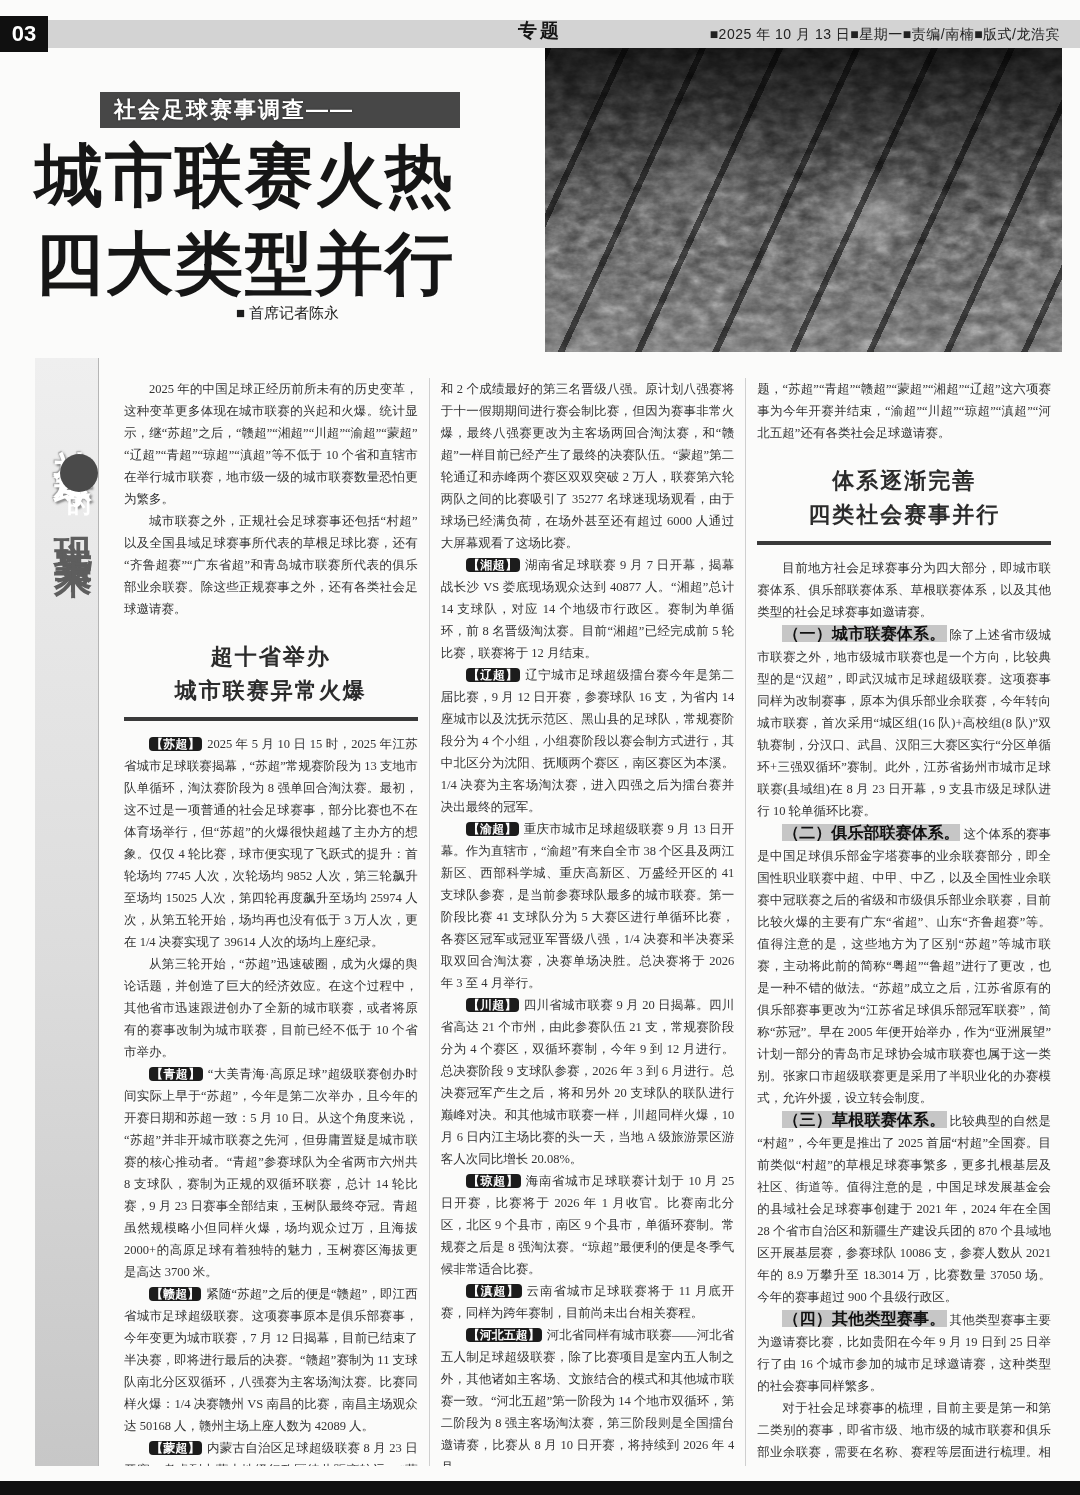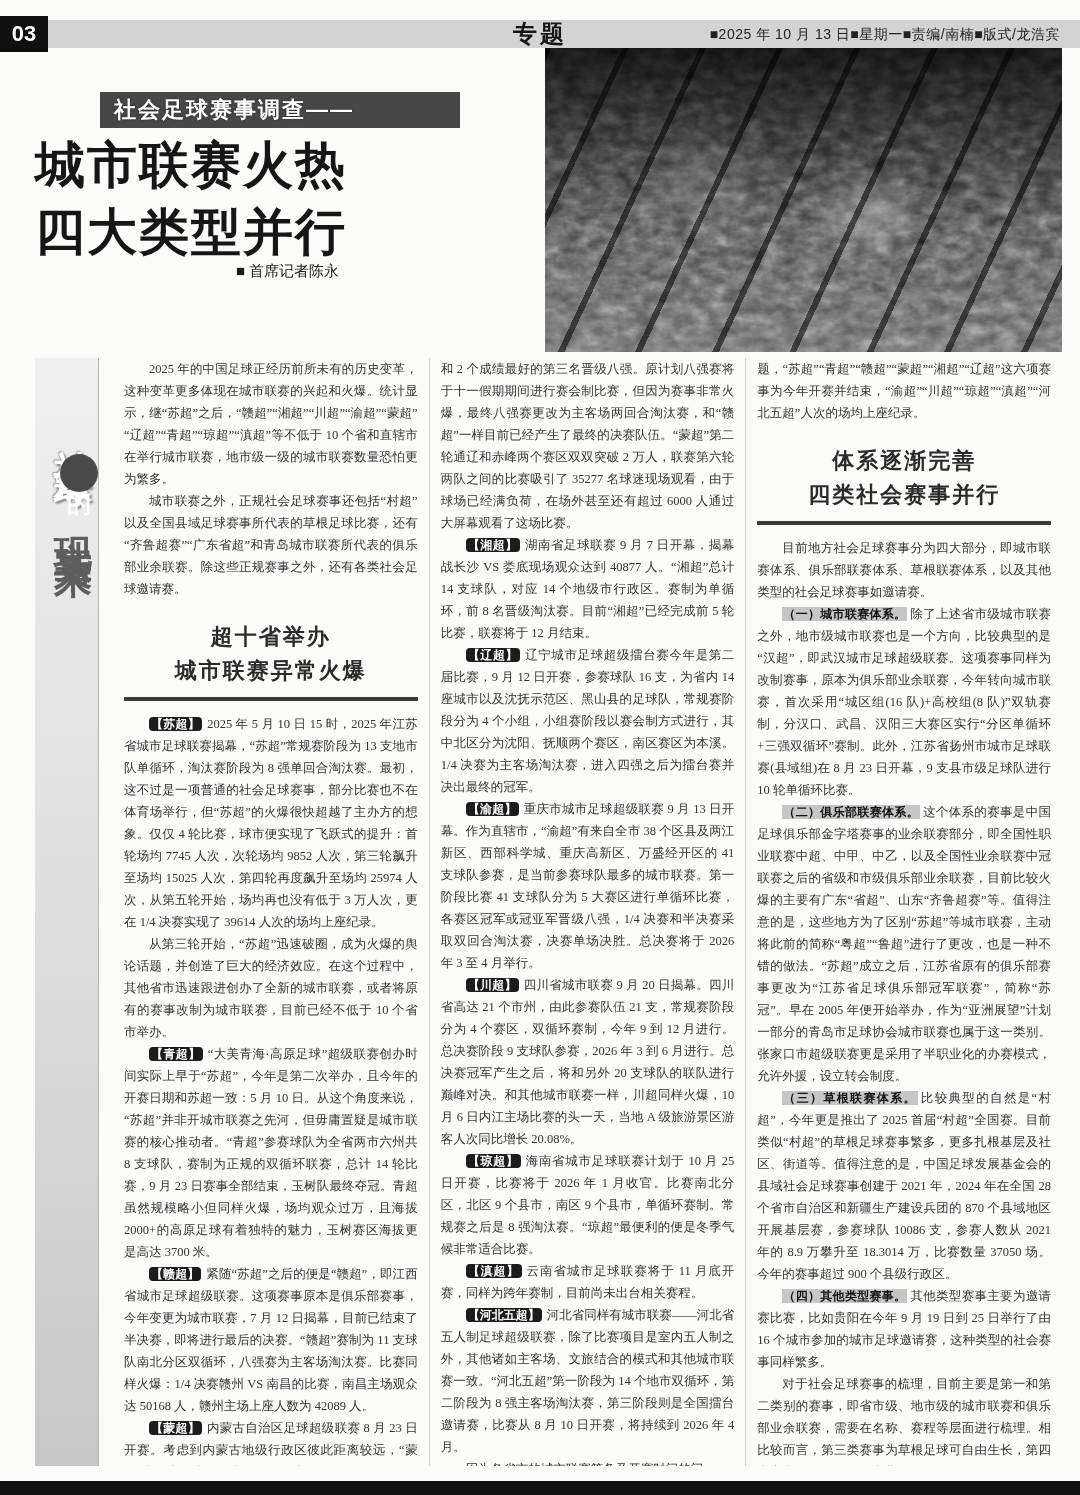--- a/index.html
+++ b/index.html
@@ -14,21 +14,21 @@
     background:#d3d3d3;
   }
   .pageno{
     position:absolute;top:16px;left:0;width:48px;height:36px;
     background:#101010;color:#fff;
     font-family:"Liberation Sans",sans-serif;font-weight:bold;font-size:22px;
     display:flex;align-items:center;justify-content:center;z-index:2;
   }
   .section-title{
     position:absolute;top:18px;left:0;right:0;text-align:center;
-    font-family:"Liberation Sans",sans-serif;font-weight:900;font-size:24px;color:#161616;
+    font-family:"Liberation Sans",sans-serif;font-weight:900;font-size:19px;color:#161616;
     letter-spacing:3px;
   }
   .dateline{
     position:absolute;top:26px;right:20px;font-size:14px;color:#222;
     font-family:"Liberation Sans",sans-serif;letter-spacing:0.5px;
   }
   
   .photo{
     position:absolute;left:545px;top:48px;width:517px;height:304px;
     background:#3c3c3c;overflow:hidden;
@@ -46,21 +46,21 @@
   .headline{position:absolute;left:35px;top:92px;width:505px;}
   .kicker{
     margin-left:65px;width:332px;
     background:#474747;color:#ffffff;
     font-family:"Liberation Sans",sans-serif;font-weight:900;font-size:22px;
     padding:3px 14px;letter-spacing:2px;
     text-shadow:0 0 2px #222;
   }
   .main-title{
     margin-top:8px;
-    font-weight:900;font-size:50px;line-height:1.18;color:#161616;
+    font-weight:900;font-size:68px;line-height:1.18;color:#161616;
     letter-spacing:2px;white-space:nowrap;
   }
   .byline{
     text-align:center;font-size:15px;color:#1d1d1d;
     font-family:"Liberation Sans",sans-serif;
   }
   
   .main{
     position:absolute;left:35px;top:358px;width:1027px;height:1108px;
     display:flex;overflow:hidden;
@@ -84,37 +84,37 @@
     background:#4a4a4a;color:#fff;border-radius:50%;
     font-family:"Liberation Sans",sans-serif;font-size:24px;font-weight:700;
     text-align:center;margin:10px 0;text-shadow:none;letter-spacing:0;
   }
   .sb-rest{
     font-family:"Liberation Sans",sans-serif;font-weight:900;font-size:38px;
     color:#5e5e5e;letter-spacing:6px;margin-top:4px;
   }
   
   .col{
-    flex:1;padding:0 11px;box-sizing:border-box;overflow:hidden;
+    flex:1;padding:0 11px;box-sizing:border-box;overflow:hidden;margin-top:20px;
   }
   .col + .col{border-left:1px solid #cfcfcf;}
   .para{
     margin:0;font-size:12.5px;line-height:22px;color:#333;
     text-align:justify;text-indent:2em;
   }
   .para.noindent{text-indent:0;}
   .tag-box{
     background:#1c1c1c;color:#ffffff;border-radius:4px;
     padding:0 2px;margin-right:5px;
     font-family:"Liberation Sans",sans-serif;font-weight:700;font-size:12px;
   }
   .tag-hl{
     background:#c6c6c6;color:#111;font-weight:900;
     padding:0 1px;margin-right:3px;
-    font-family:"Liberation Sans",sans-serif;font-size:12px;
+    font-family:"Liberation Sans",sans-serif;font-size:16px;
   }
   .col-heading{margin:20px 0 12px;text-align:center;}
   .ch-line{
     font-family:"Liberation Sans",sans-serif;font-weight:900;font-size:22px;
     line-height:1.55;color:#2b2b2b;letter-spacing:2px;
   }
   .ch-rule{border-top:4px solid #3a3a3a;margin-top:9px;}
   
   .bottom-bar{
     position:absolute;left:0;right:0;bottom:0;height:14px;background:#111;
@@ -176,21 +176,21 @@
       <p class="para"><span class="tag-box">【湘超】</span>湖南省足球联赛 9 月 7 日开幕，揭幕战长沙 VS 娄底现场观众达到 40877 人。“湘超”总计 14 支球队，对应 14 个地级市行政区。赛制为单循环，前 8 名晋级淘汰赛。目前“湘超”已经完成前 5 轮比赛，联赛将于 12 月结束。</p>
       <p class="para"><span class="tag-box">【辽超】</span>辽宁城市足球超级擂台赛今年是第二届比赛，9 月 12 日开赛，参赛球队 16 支，为省内 14 座城市以及沈抚示范区、黑山县的足球队，常规赛阶段分为 4 个小组，小组赛阶段以赛会制方式进行，其中北区分为沈阳、抚顺两个赛区，南区赛区为本溪。1/4 决赛为主客场淘汰赛，进入四强之后为擂台赛并决出最终的冠军。</p>
       <p class="para"><span class="tag-box">【渝超】</span>重庆市城市足球超级联赛 9 月 13 日开幕。作为直辖市，“渝超”有来自全市 38 个区县及两江新区、西部科学城、重庆高新区、万盛经开区的 41 支球队参赛，是当前参赛球队最多的城市联赛。第一阶段比赛 41 支球队分为 5 大赛区进行单循环比赛，各赛区冠军或冠亚军晋级八强，1/4 决赛和半决赛采取双回合淘汰赛，决赛单场决胜。总决赛将于 2026 年 3 至 4 月举行。</p>
       <p class="para"><span class="tag-box">【川超】</span>四川省城市联赛 9 月 20 日揭幕。四川省高达 21 个市州，由此参赛队伍 21 支，常规赛阶段分为 4 个赛区，双循环赛制，今年 9 到 12 月进行。总决赛阶段 9 支球队参赛，2026 年 3 到 6 月进行。总决赛冠军产生之后，将和另外 20 支球队的联队进行巅峰对决。和其他城市联赛一样，川超同样火爆，10 月 6 日内江主场比赛的头一天，当地 A 级旅游景区游客人次同比增长 20.08%。</p>
       <p class="para"><span class="tag-box">【琼超】</span>海南省城市足球联赛计划于 10 月 25 日开赛，比赛将于 2026 年 1 月收官。比赛南北分区，北区 9 个县市，南区 9 个县市，单循环赛制。常规赛之后是 8 强淘汰赛。“琼超”最便利的便是冬季气候非常适合比赛。</p>
       <p class="para"><span class="tag-box">【滇超】</span>云南省城市足球联赛将于 11 月底开赛，同样为跨年赛制，目前尚未出台相关赛程。</p>
       <p class="para"><span class="tag-box">【河北五超】</span>河北省同样有城市联赛——河北省五人制足球超级联赛，除了比赛项目是室内五人制之外，其他诸如主客场、文旅结合的模式和其他城市联赛一致。“河北五超”第一阶段为 14 个地市双循环，第二阶段为 8 强主客场淘汰赛，第三阶段则是全国擂台邀请赛，比赛从 8 月 10 日开赛，将持续到 2026 年 4 月。</p>
       <p class="para">因为各省市的城市联赛筹备及开赛时间的问</p>
     </div>
   <div class="col">
-      <p class="para noindent">题，“苏超”“青超”“赣超”“蒙超”“湘超”“辽超”这六项赛事为今年开赛并结束，“渝超”“川超”“琼超”“滇超”“河北五超”人次的场均上座纪录。</p>
+      <p class="para noindent">题，“苏超”“青超”“赣超”“蒙超”“湘超”“辽超”这六项赛事为今年开赛并结束，“渝超”“川超”“琼超”“滇超”“河北五超”还有各类社会足球邀请赛。</p>
       <div class="col-heading">
         <div class="ch-line">体系逐渐完善</div>
         <div class="ch-line">四类社会赛事并行</div>
         <div class="ch-rule"></div>
       </div>
       <p class="para">目前地方社会足球赛事分为四大部分，即城市联赛体系、俱乐部联赛体系、草根联赛体系，以及其他类型的社会足球赛事如邀请赛。</p>
       <p class="para"><span class="tag-hl">（一）城市联赛体系。</span>除了上述省市级城市联赛之外，地市级城市联赛也是一个方向，比较典型的是“汉超”，即武汉城市足球超级联赛。这项赛事同样为改制赛事，原本为俱乐部业余联赛，今年转向城市联赛，首次采用“城区组(16 队)+高校组(8 队)”双轨赛制，分汉口、武昌、汉阳三大赛区实行“分区单循环+三强双循环”赛制。此外，江苏省扬州市城市足球联赛(县域组)在 8 月 23 日开幕，9 支县市级足球队进行 10 轮单循环比赛。</p>
       <p class="para"><span class="tag-hl">（二）俱乐部联赛体系。</span>这个体系的赛事是中国足球俱乐部金字塔赛事的业余联赛部分，即全国性职业联赛中超、中甲、中乙，以及全国性业余联赛中冠联赛之后的省级和市级俱乐部业余联赛，目前比较火爆的主要有广东“省超”、山东“齐鲁超赛”等。值得注意的是，这些地方为了区别“苏超”等城市联赛，主动将此前的简称“粤超”“鲁超”进行了更改，也是一种不错的做法。“苏超”成立之后，江苏省原有的俱乐部赛事更改为“江苏省足球俱乐部冠军联赛”，简称“苏冠”。早在 2005 年便开始举办，作为“亚洲展望”计划一部分的青岛市足球协会城市联赛也属于这一类别。张家口市超级联赛更是采用了半职业化的办赛模式，允许外援，设立转会制度。</p>
       <p class="para"><span class="tag-hl">（三）草根联赛体系。</span>比较典型的自然是“村超”，今年更是推出了 2025 首届“村超”全国赛。目前类似“村超”的草根足球赛事繁多，更多扎根基层及社区、街道等。值得注意的是，中国足球发展基金会的县域社会足球赛事创建于 2021 年，2024 年在全国 28 个省市自治区和新疆生产建设兵团的 870 个县域地区开展基层赛，参赛球队 10086 支，参赛人数从 2021 年的 8.9 万攀升至 18.3014 万，比赛数量 37050 场。今年的赛事超过 900 个县级行政区。</p>
       <p class="para"><span class="tag-hl">（四）其他类型赛事。</span>其他类型赛事主要为邀请赛比赛，比如贵阳在今年 9 月 19 日到 25 日举行了由 16 个城市参加的城市足球邀请赛，这种类型的社会赛事同样繁多。</p>

